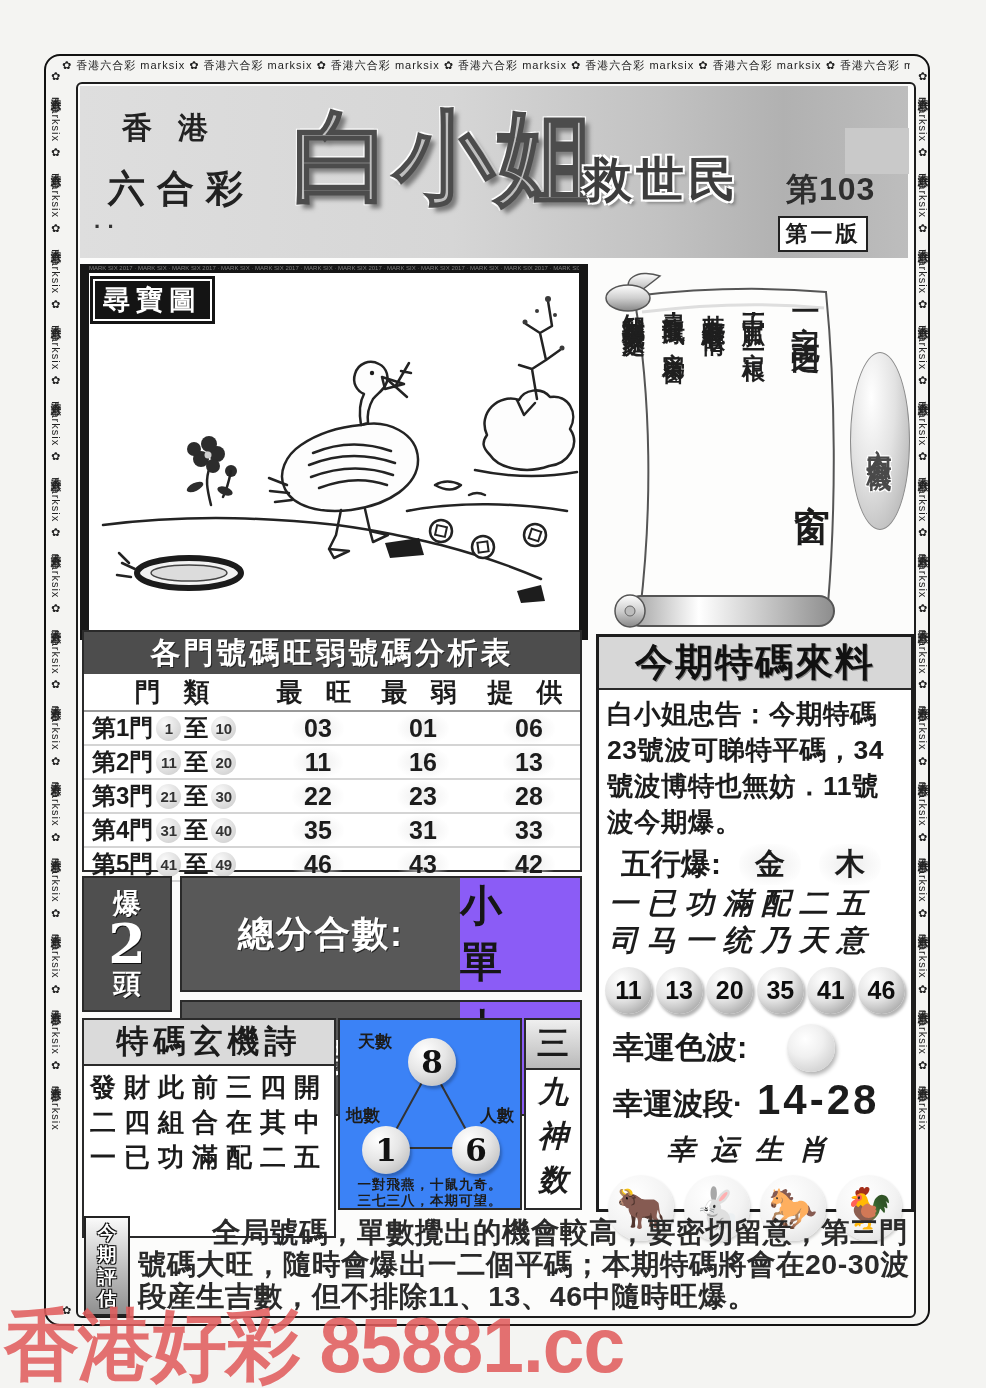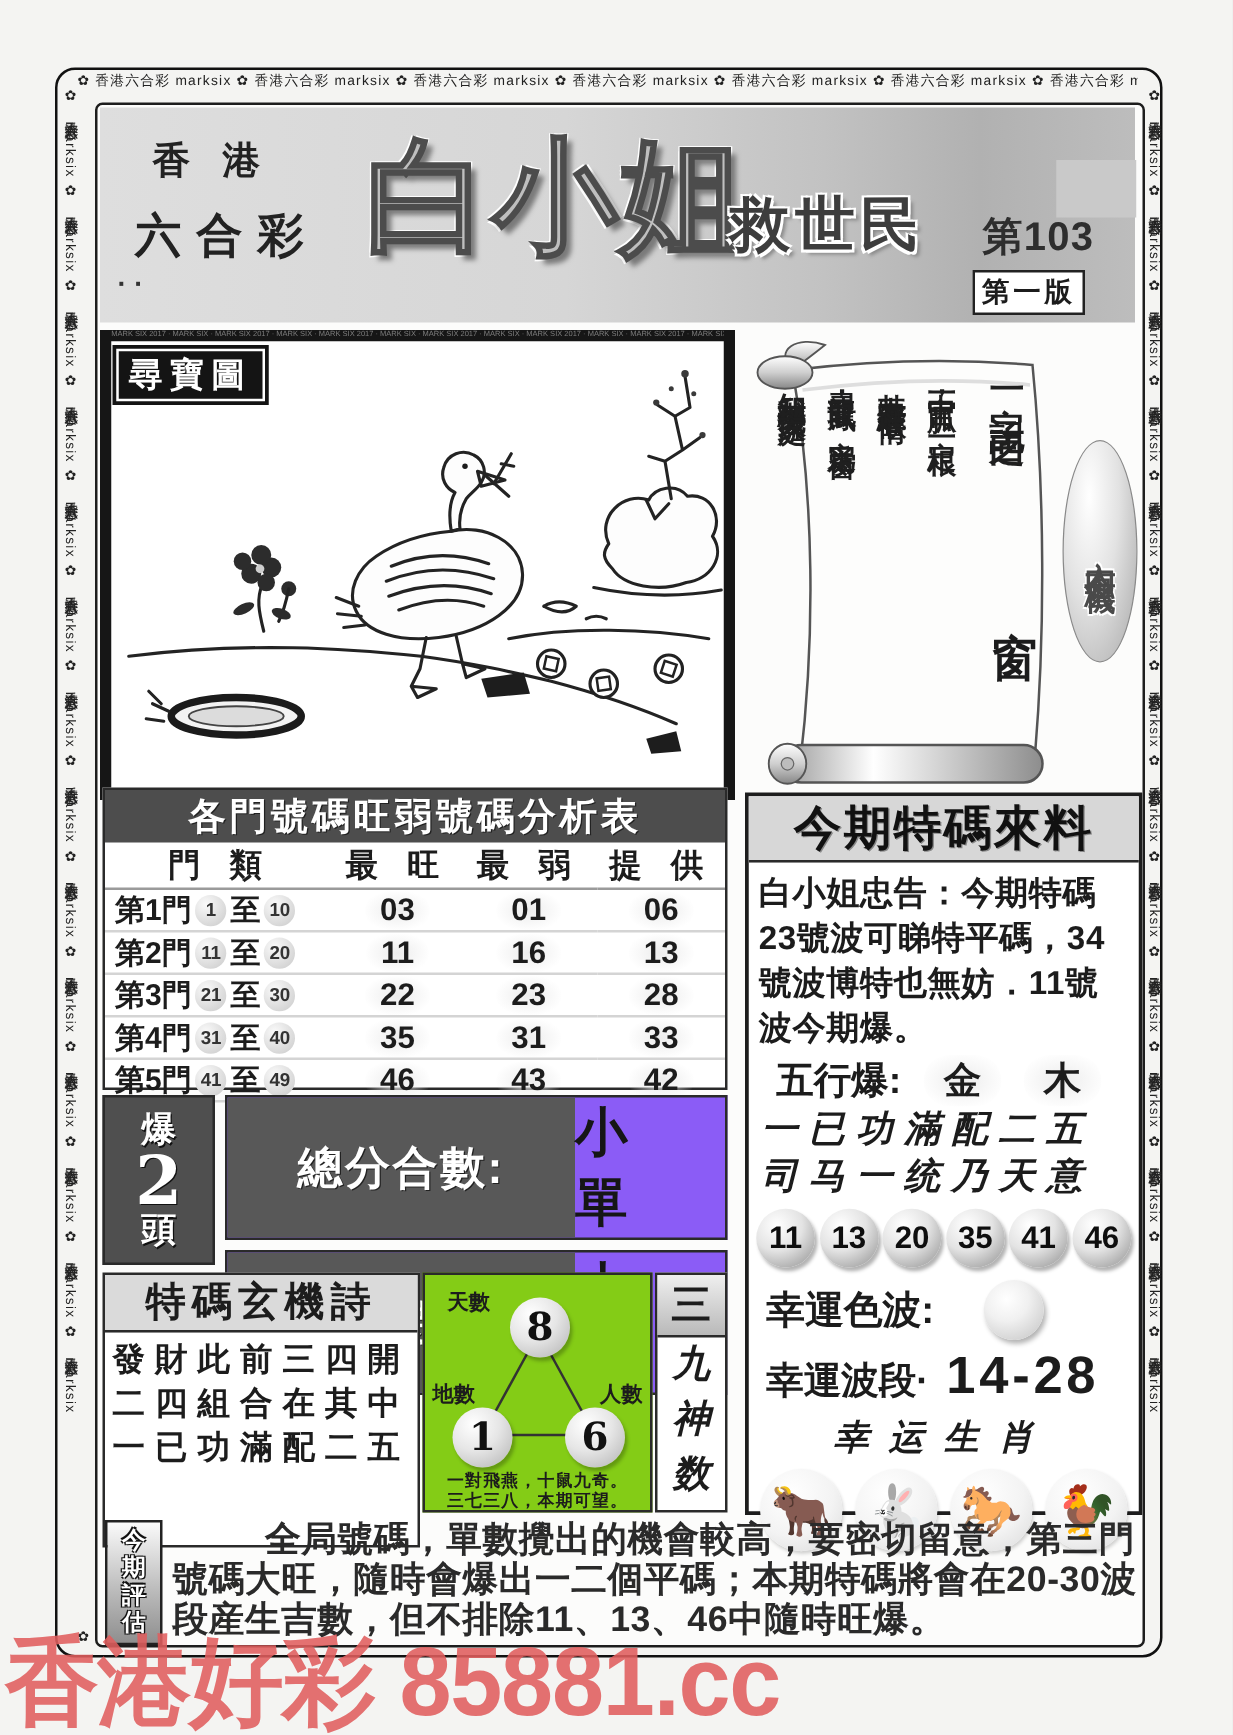--- a/index.html
+++ b/index.html
@@ -72,21 +72,21 @@
      display:flex;align-items:center;justify-content:center;text-shadow:1px 1px 0 #222;}
   .burst .val{flex:1;display:flex;align-items:center;justify-content:center;font-size:42px;font-weight:bold;letter-spacing:14px;color:#161616;}
 
   
   .poem{left:82px;top:1018px;width:254px;height:220px;border:2px solid #2a2a2a;box-sizing:border-box;background:#fff;}
   .poem .ttl{height:44px;background:#dadada;border-bottom:2px solid #2a2a2a;display:flex;align-items:center;justify-content:center;
      font-size:32px;font-weight:bold;letter-spacing:5px;}
   .poem .ln{font-size:26px;font-weight:bold;letter-spacing:8px;text-align:center;line-height:35px;white-space:nowrap;}
 
   
-  .tri{left:338px;top:1018px;width:184px;height:192px;border:2px solid #2a2a2a;box-sizing:border-box;background:#84cc16;}
+  .tri{left:338px;top:1018px;width:184px;height:192px;border:2px solid #2a2a2a;box-sizing:border-box;background:#3b82f6;}
   .tri .lab{position:absolute;font-size:17px;font-weight:bold;}
   .tri .ballnum{position:absolute;width:48px;height:48px;border-radius:50%;
      background:radial-gradient(circle at 35% 28%,#fff 0%,#e6e6e6 45%,#b1b1b1 100%);
      display:flex;align-items:center;justify-content:center;font-family:"DejaVu Serif",serif;font-weight:bold;font-size:31px;color:#111;
      box-shadow:2px 3px 3px rgba(0,0,0,.25);}
   .tri .cap{position:absolute;width:100%;text-align:center;font-size:13.5px;font-weight:bold;letter-spacing:1px;}
 
   
   .shen{left:524px;top:1018px;width:58px;height:192px;border:2px solid #2a2a2a;box-sizing:border-box;background:#fff;
      display:flex;flex-direction:column;align-items:center;}

